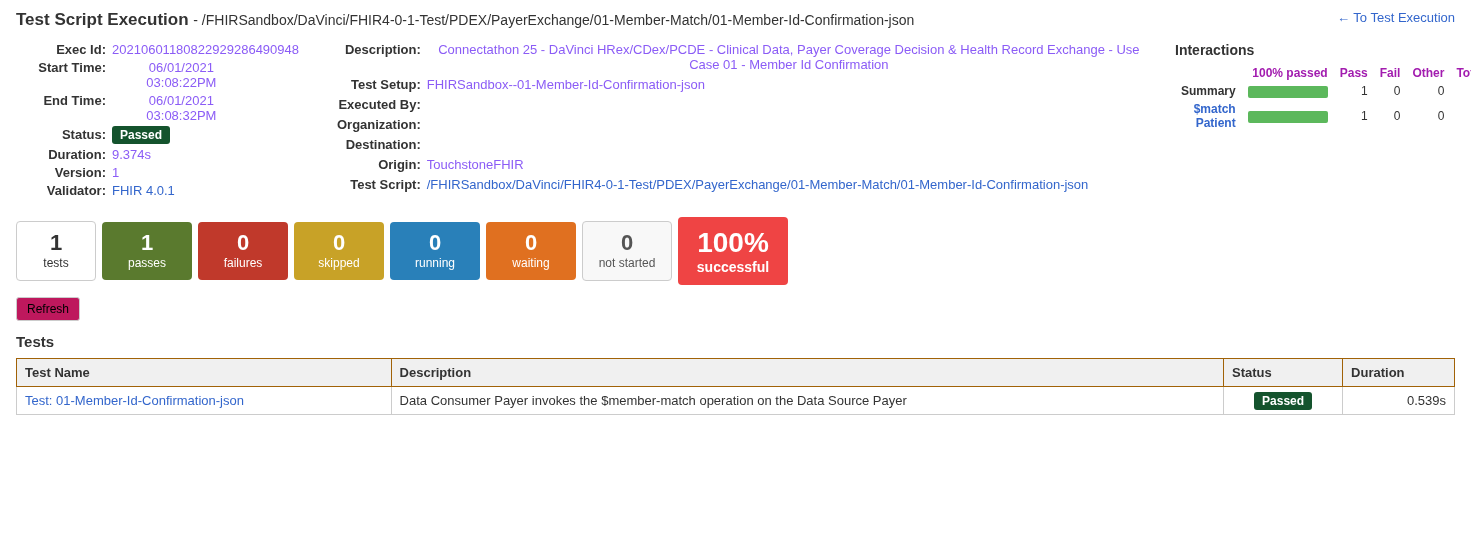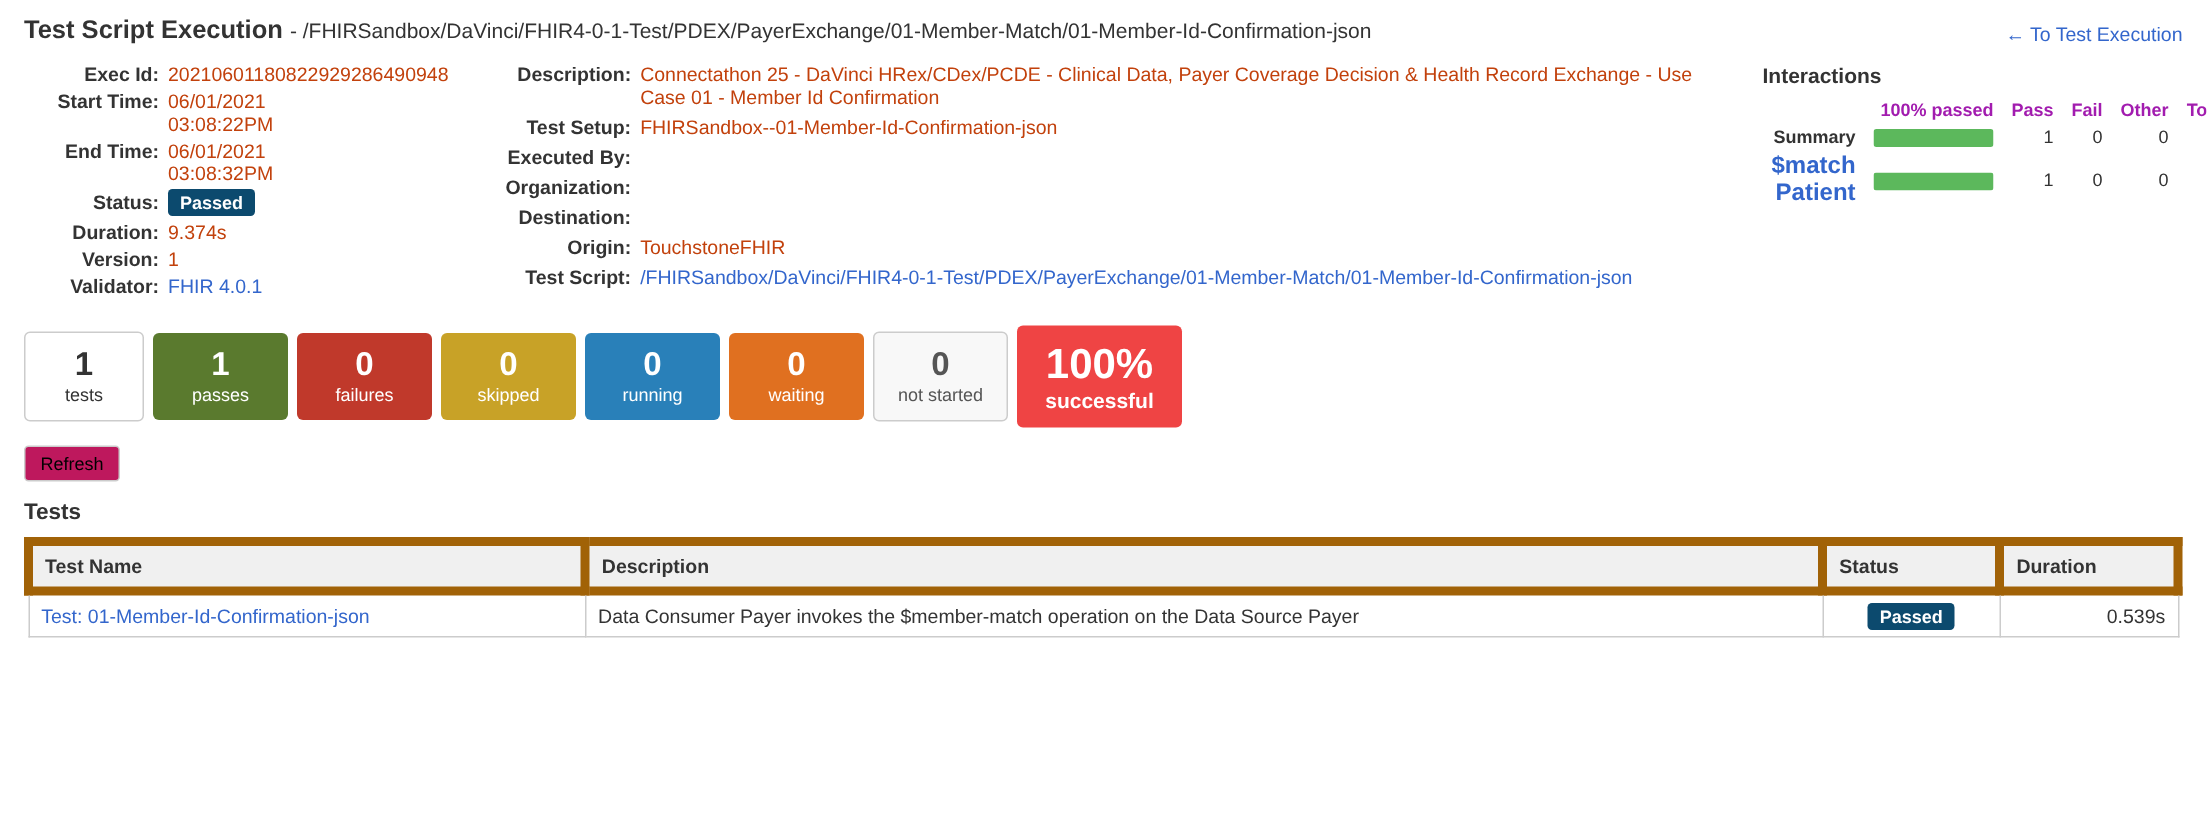--- a/index.html
+++ b/index.html
@@ -1,43 +1,43 @@
 <!DOCTYPE html>
 <html><head>
   <meta charset="utf-8">
   <style>
     * { box-sizing: border-box; margin: 0; padding: 0; }
     body { font-family: Arial, sans-serif; font-size: 13px; color: #333; background: #fff; padding: 10px 16px; }
 
-    .page-header { display: flex; justify-content: space-between; align-items: flex-end; margin-bottom: 12px; }
+    .page-header { display: flex; justify-content: space-between; align-items: flex-start; margin-bottom: 12px; }
     .page-title { font-size: 17px; font-weight: bold; }
     .to-test-link { color: #3366cc; text-decoration: none; font-size: 13px; }
 
     .info-section { display: flex; gap: 24px; margin-bottom: 16px; }
     .meta-left { min-width: 220px; }
     .meta-row { display: flex; align-items: baseline; margin-bottom: 3px; }
     .meta-label { font-weight: bold; text-align: right; min-width: 90px; margin-right: 6px; color: #333; }
-    .meta-value { color: #c2410c; }
-    .badge-passed { background: #0c4a6e; color: #fff; padding: 2px 8px; border-radius: 3px; font-size: 12px; font-weight: bold; }
+    .meta-value { color: #8b5cf6; text-align: center; }
+    .badge-passed { background: #14532d; color: #fff; padding: 2px 8px; border-radius: 3px; font-size: 12px; font-weight: bold; }
 
     .meta-center { min-width: 420px; }
     .meta-center .meta-row { margin-bottom: 5px; }
     .meta-center .meta-label { text-align: right; min-width: 110px; margin-left: 36px; }
     .link-blue { color: #3366cc; text-decoration: none; }
 
     .interactions-section { flex: 1; min-width: 280px; }
     .interactions-title { font-weight: bold; font-size: 14px; margin-bottom: 6px; }
     .interactions-table { width: 100%; border-collapse: collapse; font-size: 12px; }
     .interactions-table th { text-align: right; padding: 2px 6px; font-weight: bold; color: #a21caf; }
     .interactions-table th:first-child { text-align: right; }
     .interactions-table td { padding: 2px 6px; text-align: right; }
     .interactions-table td:first-child { text-align: right; font-weight: bold; }
     .progress-bar-container { width: 80px; background: #eee; border-radius: 2px; overflow: hidden; display: inline-block; height: 12px; vertical-align: middle; }
     .progress-bar-fill { height: 100%; background: #5cb85c; }
-    .link-small { color: #3366cc; text-decoration: none; font-size: 16px; }
+    .link-small { color: #3366cc; text-decoration: none; font-size: 12px; }
 
     .stats-row { display: flex; align-items: center; gap: 6px; margin-bottom: 12px; }
     .stat-box { border-radius: 4px; padding: 10px 14px; text-align: center; min-width: 90px; }
     .stat-box .stat-num { font-size: 22px; font-weight: bold; line-height: 1; }
     .stat-box .stat-label { font-size: 12px; margin-top: 2px; }
 
     .stat-tests { border: 1px solid #ccc; background: #fff; color: #333; min-width: 80px; }
     .stat-passes { background: #5a7a2e; color: #fff; }
     .stat-failures { background: #c0392b; color: #fff; }
     .stat-skipped { background: #c8a227; color: #fff; }
@@ -45,21 +45,21 @@
     .stat-waiting { background: #e07020; color: #fff; }
     .stat-notstarted { border: 1px solid #ccc; background: #f8f8f8; color: #555; }
     .stat-success { background: #ef4444; color: #fff; min-width: 110px; border-radius: 4px; padding: 10px 16px; text-align: center; }
     .stat-success .stat-num { font-size: 28px; font-weight: bold; }
     .stat-success .stat-label { font-size: 14px; font-weight: bold; }
 
     .refresh-btn { border: 1px solid #ccc; background: #be185d; padding: 4px 10px; border-radius: 3px; cursor: pointer; font-size: 12px; margin-bottom: 12px; }
 
     .tests-section-title { font-size: 15px; font-weight: bold; margin-bottom: 8px; }
     .tests-table { width: 100%; border-collapse: collapse; font-size: 13px; border: 1px solid #ccc; }
-    .tests-table th { background: #f0f0f0; border: 6px solid #a16207; padding: 6px 8px; text-align: left; font-weight: bold; }
+    .tests-table th { background: #f0f0f0; border: 1px solid #a16207; padding: 6px 8px; text-align: left; font-weight: bold; }
     .tests-table td { border: 1px solid #ccc; padding: 6px 8px; }
     .tests-table td.status-cell { text-align: center; }
     .tests-table td.duration-cell { text-align: right; }
   </style>
 </head>
 <body>
 
 
 
 

